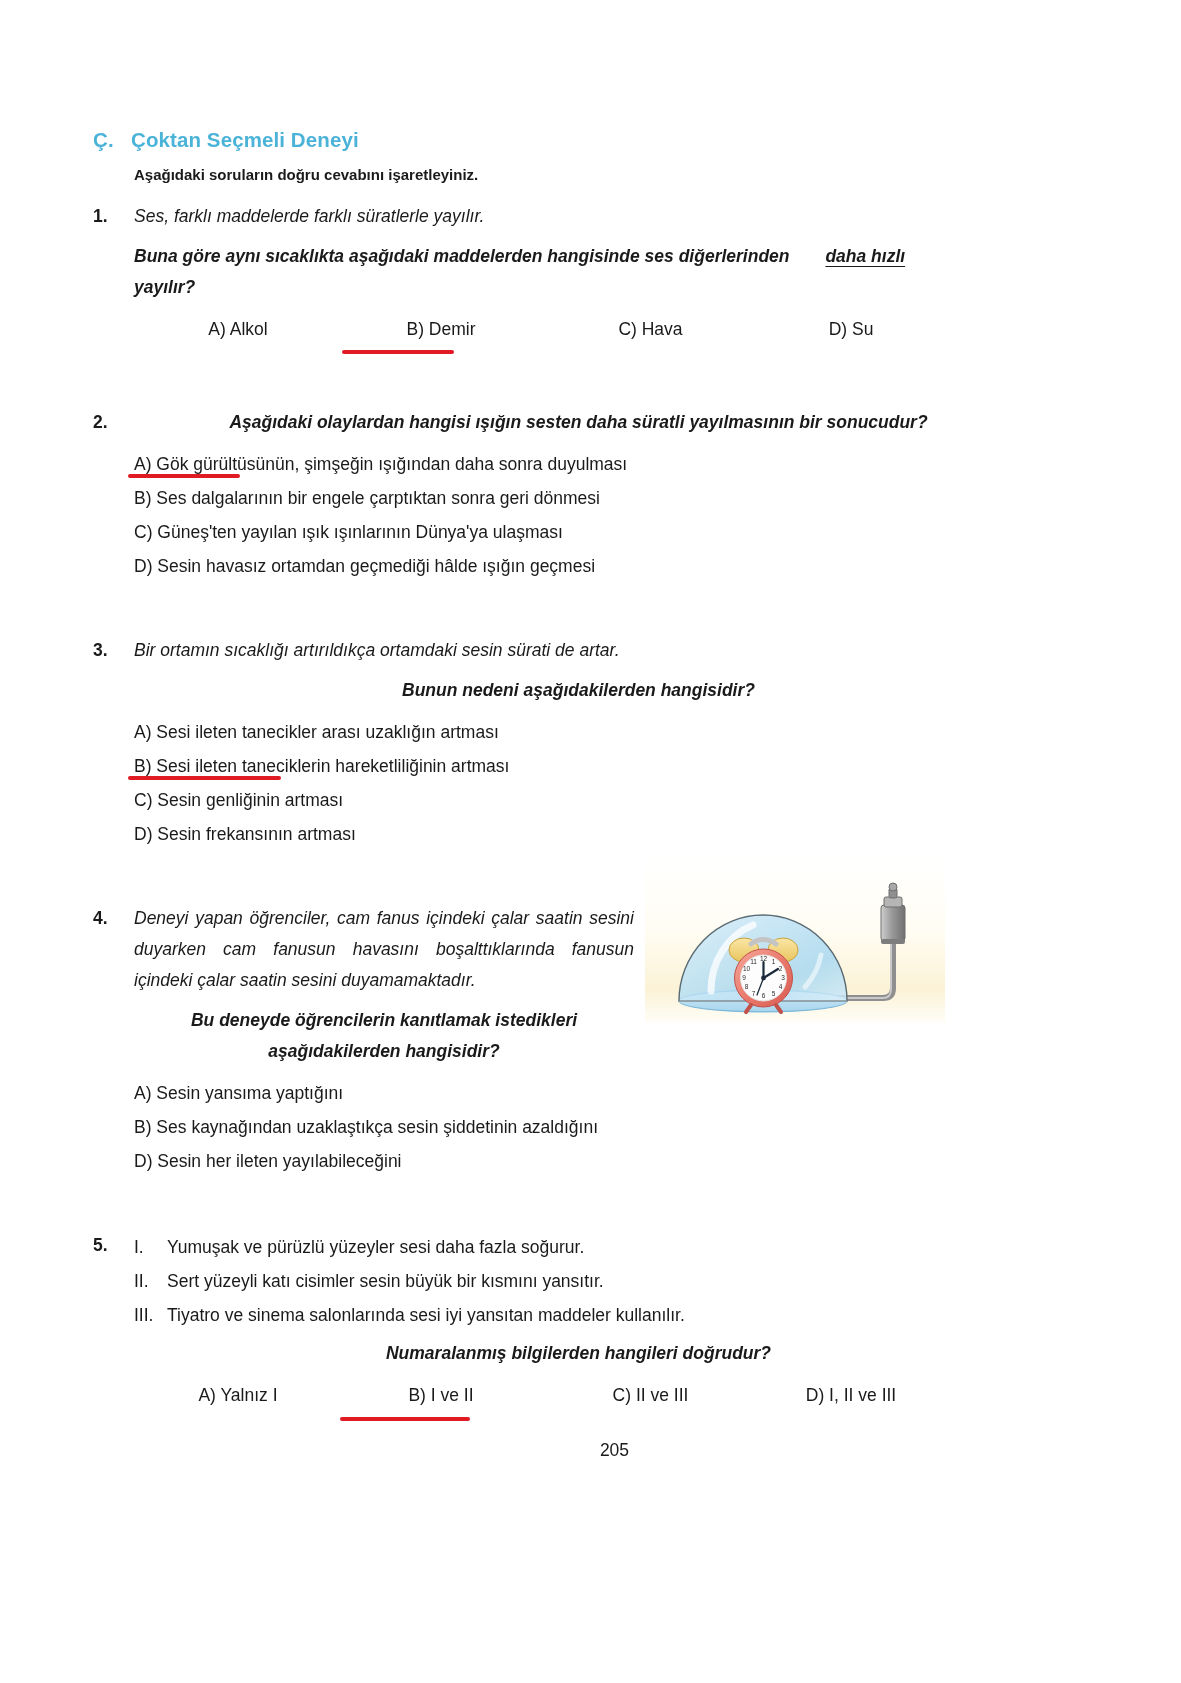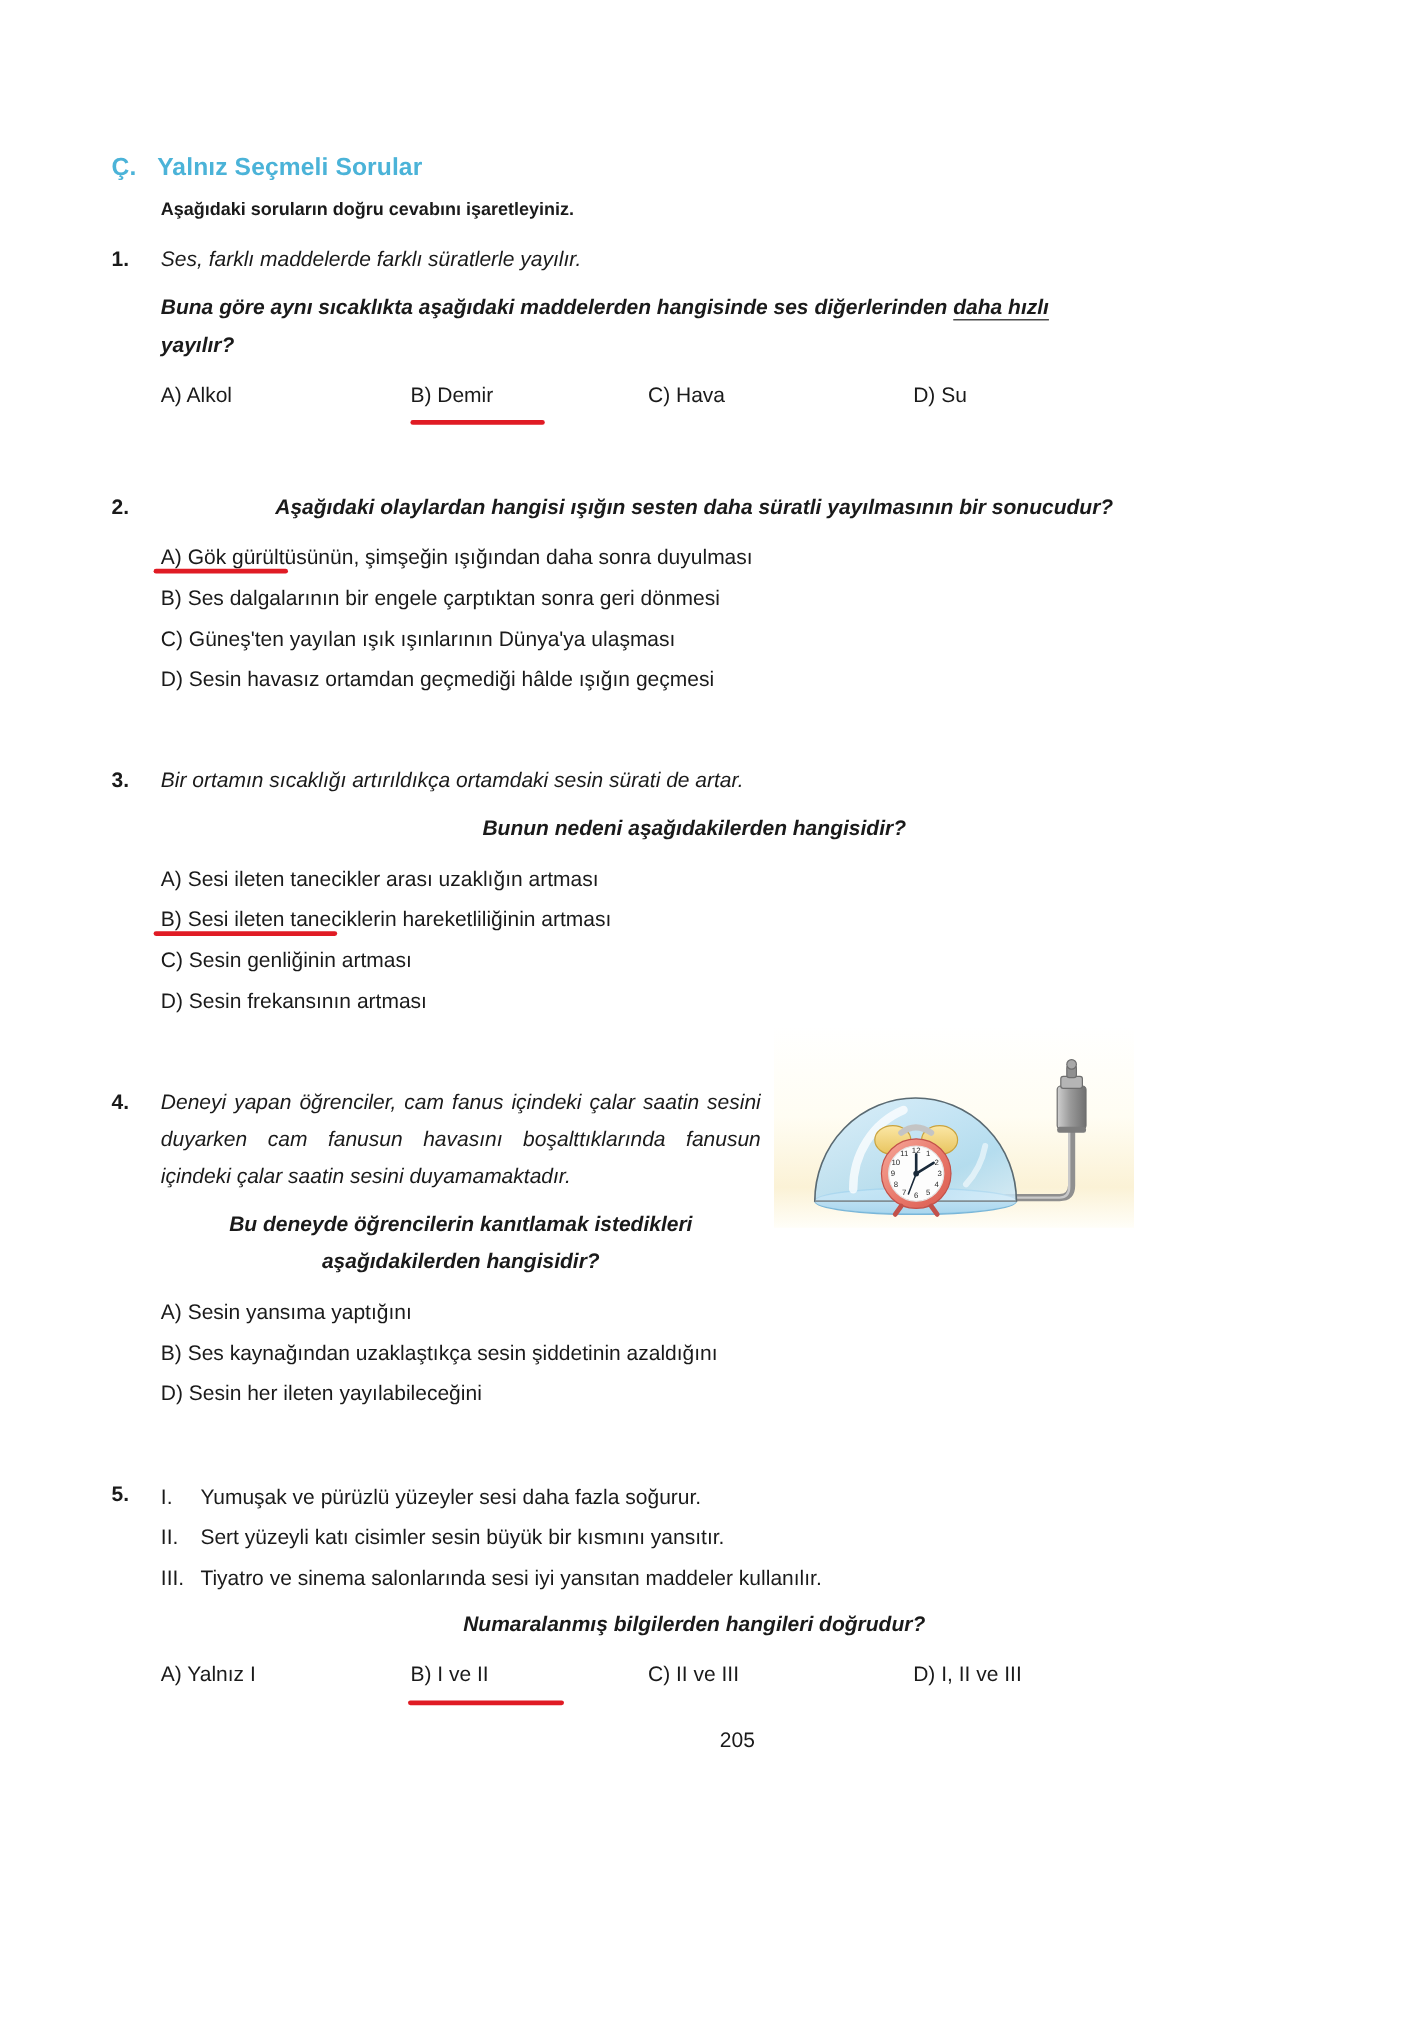--- a/index.html
+++ b/index.html
@@ -72,21 +72,21 @@
     font-size: 17.5px;
     line-height: 31px;
     margin-bottom: 9px;
     font-style: italic;
   }
   .stem.bold {
     font-weight: bold;
     text-align: justify;
   }
   .stem.bold.nojust { text-align: center; }
-  .u-black { text-decoration: underline; text-underline-offset: 4px; }
+  .u-black { text-decoration: underline; text-underline-offset: 4px; margin-left: 31px; }
 
   .opt {
     font-size: 17.5px;
     line-height: 34px;
     position: relative;
     display: block;
   }
   
   .redline {
     position: absolute;
@@ -101,20 +101,21 @@
   .opt-row {
     display: flex;
     font-size: 17.5px;
     line-height: 34px;
     margin-top: 4px;
     position: relative;
   }
   .opt-row .cell {
     position: relative;
     padding-bottom: 9px;
+    text-align: center;
   }
   .opt-row .c1 { width: 208px; }
   .opt-row .c2 { width: 198px; }
   .opt-row .c3 { width: 221px; }
   .opt-row .c4 { width: 180px; }
 
   .roman-line {
     display: flex;
     font-size: 17.5px;
     line-height: 34px;
@@ -151,21 +152,21 @@
 </style>
 </head>
 <body>
 
 <div class="page">
 
   <div class="content">
 
     <div class="section-head">
       <span class="letter">Ç.</span>
-      <span>Yalnız Seçmeli Sorular</span>
+      <span>Çoktan Seçmeli Deneyi</span>
     </div>
 
     <div class="instruction">Aşağıdaki soruların doğru cevabını işaretleyiniz.</div>
 
     <div class="question">
       <div class="q-num">1.</div>
       <div class="q-body">
         <div class="stem">Ses, farklı maddelerde farklı süratlerle yayılır.</div>
         <div class="stem bold">
           <span>Buna göre aynı sıcaklıkta aşağıdaki maddelerden hangisinde ses diğerlerinden </span><span class="u-black">daha hızlı</span><br>

